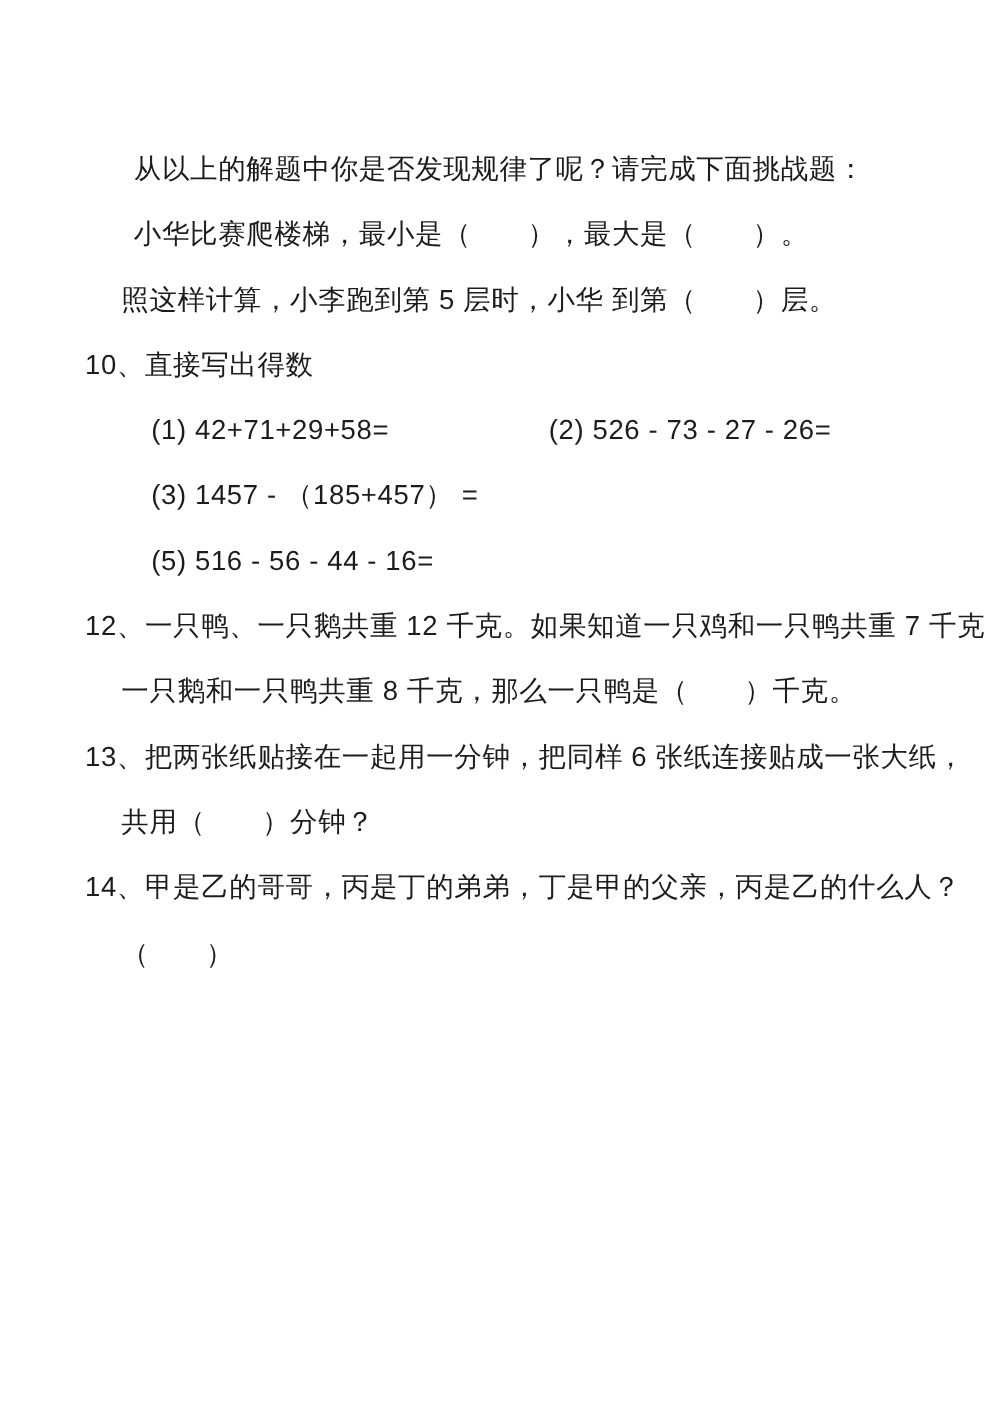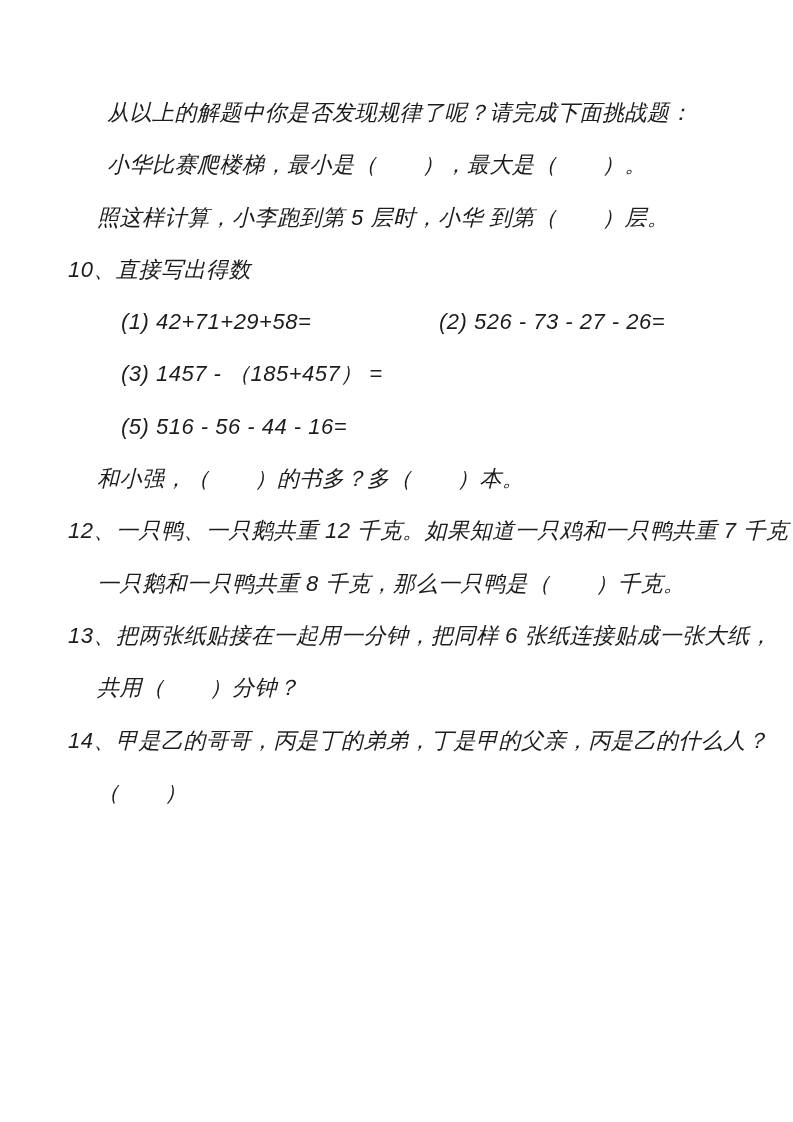--- a/index.html
+++ b/index.html
@@ -11,25 +11,24 @@
     width: 793px;
     height: 1122px;
     overflow: hidden;
     font-family: "Liberation Sans", "DejaVu Sans", sans-serif;
   }
   .page {
     position: relative;
     width: 793px;
     height: 1122px;
     box-sizing: border-box;
-    padding: 87px 30px 0 68px;
+    padding: 109px 30px 0 68px;
     background: #ffffff;
     color: #1c1c1c;
     overflow: hidden;
-    font-style: italic;
   }
   .line {
     position: relative;
     height: 52.3px;
     line-height: 52.3px;
     font-size: 22px;
     letter-spacing: 0.5px;
     white-space: nowrap;
   }
   
@@ -65,21 +64,20 @@
 
   <div class="line indent-sub">
     <span class="col1">(3) 1457 - （185+457） =</span>
   </div>
 
   <div class="line indent-sub">
     <span class="col1">(5) 516 - 56 - 44 - 16=</span>
   </div>
 
 
-  <div class="line indent-cont">和小强，（　　）的书多？多（　　）本。</div>
 
   <div class="line">12、一只鸭、一只鹅共重 12 千克。如果知道一只鸡和一只鸭共重 7 千克；</div>
 
   <div class="line indent-cont">一只鹅和一只鸭共重 8 千克，那么一只鸭是（　　）千克。</div>
 
   <div class="line">13、把两张纸贴接在一起用一分钟，把同样 6 张纸连接贴成一张大纸，</div>
 
   <div class="line indent-cont">共用（　　）分钟？</div>
 
   <div class="line">14、甲是乙的哥哥，丙是丁的弟弟，丁是甲的父亲，丙是乙的什么人？</div>

